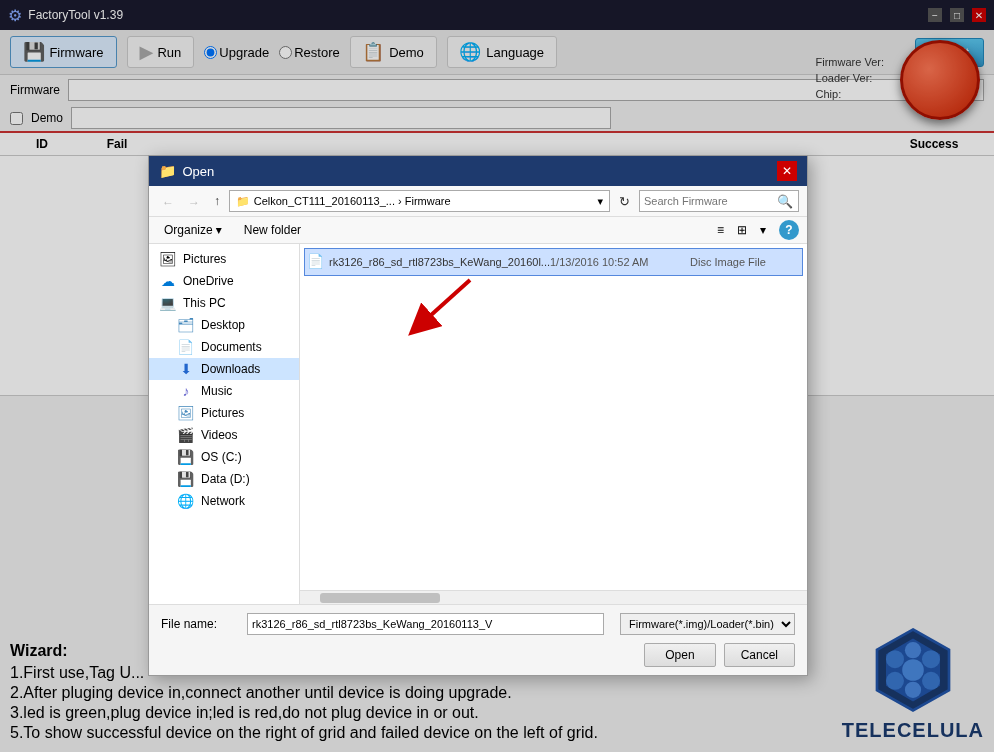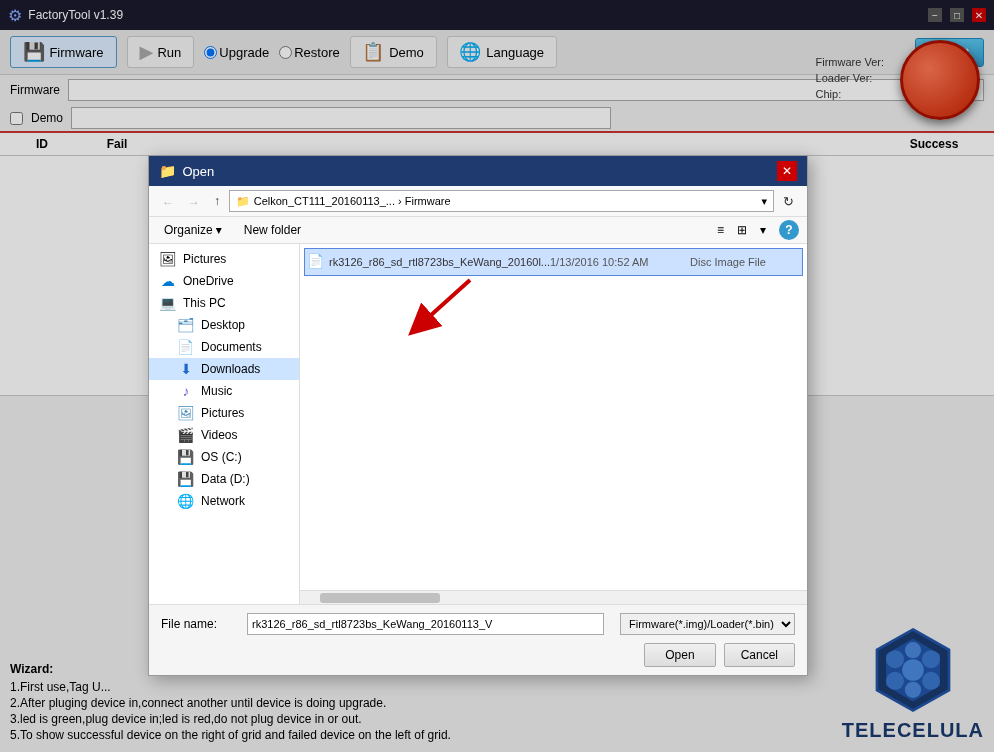--- a/index.html
+++ b/index.html
@@ -122,21 +122,21 @@
     .col-mid { flex: 1; text-align: center; }
     .col-success { width: 120px; text-align: center; }
 
     
     .wizard-section {
       position: absolute;
       bottom: 0;
       left: 0;
       right: 0;
       padding: 8px 10px;
-      font-size: 12px;
+      font-size: 16px;
       background: #f0f0f0;
     }
     .wizard-title { font-weight: bold; margin-bottom: 4px; }
     .wizard-item { margin-bottom: 2px; }
 
     
     .watermark {
       position: absolute;
       top: 340px;
       left: 150px;
@@ -548,20 +548,24 @@
     <div class="dialog-navbar">
       <button class="nav-btn" disabled="">←</button>
       <button class="nav-btn" disabled="">→</button>
       <button class="nav-btn">↑</button>
       <div class="breadcrumb-bar">
         <span style="color:#ddaa00;">📁</span>
         <span>Celkon_CT111_20160113_... › Firmware</span>
         <span style="margin-left:auto; cursor:pointer;">▾</span>
       </div>
       <button class="nav-btn" style="font-size:13px;">↻</button>
+      <div class="search-box">
+        <input class="search-input" type="text" placeholder="Search Firmware" style="">
+        <span style="color:#666; font-size:13px;">🔍</span>
+      </div>
     </div>
 
     <div class="dialog-toolbar2">
       <button class="organize-btn">
         <span>Organize</span>
         <span>▾</span>
       </button>
       <button class="newfolder-btn">
         <span>New folder</span>
       </button>

